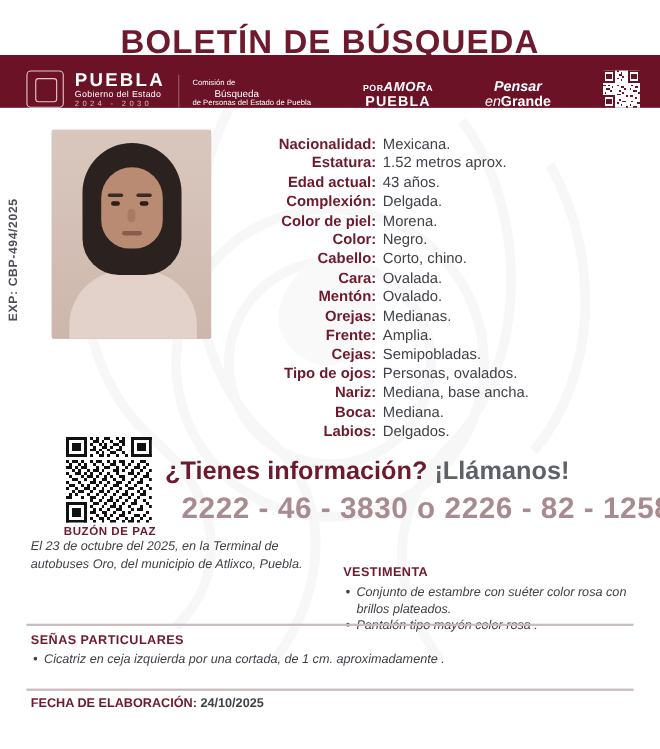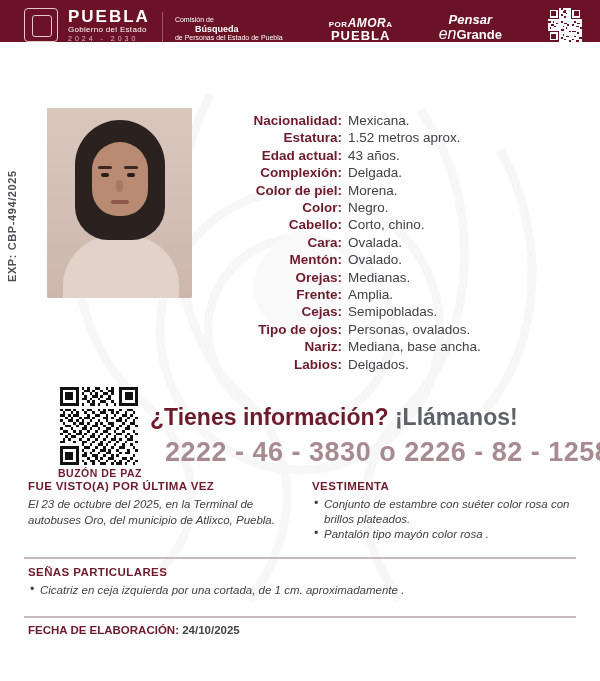--- a/index.html
+++ b/index.html
@@ -180,21 +180,21 @@
     font-style: italic;
   }
   .seen {
     position: absolute;
     left: 28px; top: 468px;
     width: 280px;
     z-index: 3;
   }
   .clothing {
     position: absolute;
-    left: 312px; top: 468px;
+    left: 312px; top: 493px;
     width: 270px;
     z-index: 3;
   }
   .clothing ul, .marks ul { list-style: none; }
   .clothing li, .marks li {
     position: relative;
     padding-left: 12px;
     font-size: 11.5px;
     color: #3f4247;
     line-height: 15px;
@@ -258,30 +258,30 @@
     width: 18px; height: 20px;
     border: 1.2px solid #e4c9ce;
     border-radius: 3px;
   }
   .f-puebla { margin-left: 10px; color: #fff; line-height: 1.05; }
   .f-puebla .p1 { font-size: 17px; font-weight: bold; letter-spacing: 2px; }
   .f-puebla .p2 { font-size: 8px; letter-spacing: 0.3px; }
   .f-puebla .p3 { font-size: 7px; letter-spacing: 3px; color: #d9b9c0; }
   .f-sep { width: 1px; height: 30px; background: #9c5b6c; margin: 0 12px; flex: none; }
   .f-comision { color: #fff; line-height: 1.15; }
-  .f-comision .c1 { font-size: 9px; font-weight: bold; padding-left: 20px; }
+  .f-comision .c1 { font-size: 9px; font-weight: normal; padding-left: 20px; }
   .f-comision .c2 { font-size: 7px; }
   .f-amor { color: #fff; line-height: 1.0; text-align: center; }
   .f-amor .a1 { font-size: 8px; font-weight: bold; letter-spacing: 0.5px; }
   .f-amor .a1 em { font-style: italic; font-weight: bold; font-size: 12px; }
   .f-amor .a2 { font-size: 13px; font-weight: bold; letter-spacing: 1px; }
   .f-pensar { color: #fff; text-align: center; line-height: 1.0; }
   .f-pensar .q1 { font-size: 13px; font-weight: bold; font-style: italic; }
   .f-pensar .q2 { font-size: 13px; font-weight: bold; }
-  .f-pensar .q2 em { font-style: italic; font-size: 16px; font-weight: normal; }
+  .f-pensar .q2 em { font-style: italic; font-size: 13px; font-weight: normal; }
   .f-qr { width: 34px; height: 34px; margin-right: 18px; flex: none; }
   .spacer { flex: 1; }
 </style>
 </head>
 <body>
 
 <div class="poster">
 
   <svg class="watermark" viewBox="0 0 600 681" xmlns="http://www.w3.org/2000/svg">
     <g fill="none" stroke="#e7e7e7" stroke-width="9">
@@ -292,20 +292,21 @@
       <path d="M 420 110 C 480 190, 482 330, 410 405 C 355 460, 350 530, 400 600"></path>
       <path d="M 500 150 C 545 230, 545 340, 485 410"></path>
     </g>
     <g fill="#ededed">
       <path d="M 270 250 q 30 -40 60 0 q 28 40 -8 72 q -22 20 -52 0 q -34 -32 0 -72 z"></path>
     </g>
   </svg>
 
   <div class="content">
 
+    <div class="title">BOLETÍN DE BÚSQUEDA</div>
     <div class="subtitle">JESSICA PORTILLO AGUILAR</div>
     <div class="divider"></div>
 
     <div class="exp">EXP: CBP-494/2025</div>
 
     <div class="photo-wrap">
       <div class="photo-bg"></div>
       <div class="ph-body"></div>
       <div class="ph-neck"></div>
       <div class="ph-hair"></div>
@@ -367,20 +368,24 @@
           <div class="data-label">Cejas:</div>
           <div class="data-value">Semipobladas.</div>
         </div>
       <div class="data-row">
           <div class="data-label">Tipo de ojos:</div>
           <div class="data-value">Personas, ovalados.</div>
         </div>
       <div class="data-row">
           <div class="data-label">Nariz:</div>
           <div class="data-value">Mediana, base ancha.</div>
+        </div>
+      <div class="data-row">
+          <div class="data-label">Boca:</div>
+          <div class="data-value">Mediana.</div>
         </div>
       <div class="data-row">
           <div class="data-label">Labios:</div>
           <div class="data-value">Delgados.</div>
         </div>
     </div>
 
     <svg class="qr-main" viewBox="0 0 29 29" xmlns="http://www.w3.org/2000/svg" shape-rendering="crispEdges">
       <rect width="29" height="29" fill="#ffffff"></rect>
       <g fill="#111111">
@@ -608,21 +613,20 @@
     </svg>
     <div class="qr-caption">BUZÓN DE PAZ</div>
 
     <div class="info-q">
       <span>¿Tienes información?</span>
       <span class="grey">¡Llámanos!</span>
     </div>
     <div class="phones">2222 - 46 - 3830 o 2226 - 82 - 1258</div>
 
     <div class="seen">
-      <div class="sec-head">FUE VISTO(A) POR ÚLTIMA VEZ</div>
       <div class="sec-body">El  23 de octubre del 2025, en la Terminal de autobuses Oro, del municipio de Atlixco, Puebla.</div>
     </div>
 
     <div class="clothing">
       <div class="sec-head">VESTIMENTA</div>
       <ul>
         <li>Conjunto de estambre con suéter color rosa con brillos plateados.</li>
         <li>Pantalón tipo mayón color rosa .</li>
       </ul>
     </div>

